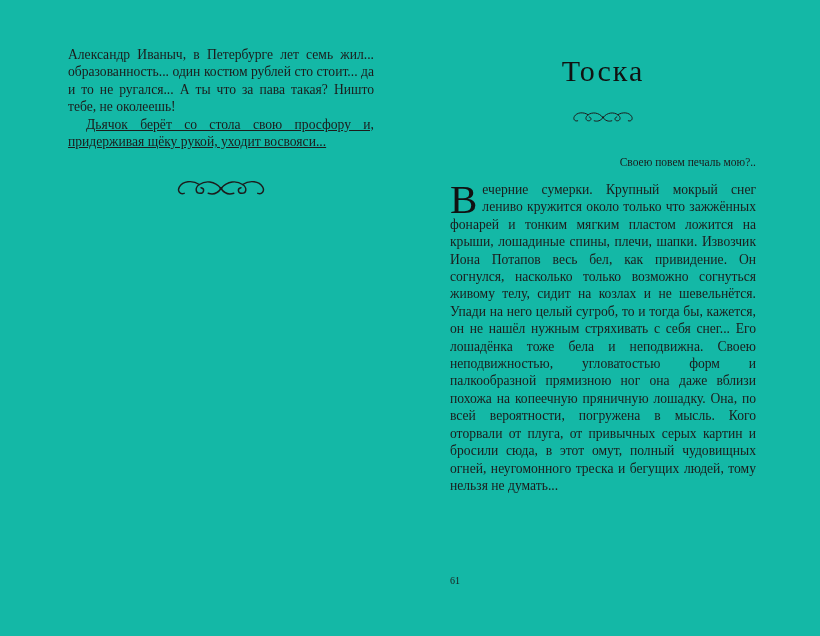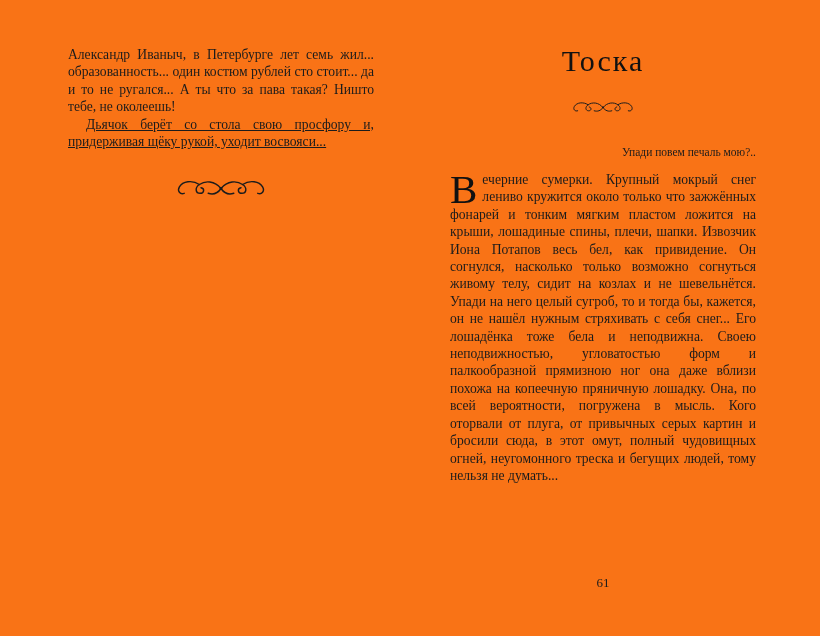--- a/index.html
+++ b/index.html
@@ -12,21 +12,21 @@
     height: 636px;
     overflow: hidden;
     position: relative;
     font-family: "Liberation Serif", "DejaVu Serif", serif;
     color: #1c1c1c;
   }
   .spread {
     position: relative;
     width: 820px;
     height: 636px;
-    background: #f97316;
+    background: #14b8a6;
   }
   .page {
     position: absolute;
   }
   .page-left {
     left: 68px;
     top: 46px;
     width: 306px;
   }
   .page-right {
@@ -45,21 +45,21 @@
   .body-text p.indent {
     text-indent: 18px;
     text-decoration: underline;
   }
   .flourish-large {
     display: block;
     margin: 28px auto 0 auto;
     color: #1c1c1c;
   }
   .story-title {
-    margin: 4px;
+    margin: 14px;
     text-align: center;
     font-size: 30px;
     font-weight: normal;
     letter-spacing: 2px;
     line-height: 38px;
     color: #111111;
   }
   .flourish-small {
     display: block;
     margin: 20px auto 0 auto;
@@ -81,22 +81,21 @@
     line-height: 32px;
     padding: 2px 5px 0 0;
     font-weight: normal;
     color: #111111;
   }
   .page-number {
     position: absolute;
     left: 450px;
     top: 575px;
     width: 306px;
-    text-align: center;
-    font-size: 13px;
+    font-size: 10px;
     color: #1c1c1c;
   }
 </style>
 </head>
 <body>
 
 <svg width="0" height="0" style="position:absolute" aria-hidden="true">
   <symbol id="flourish" viewBox="0 0 120 26">
     <g fill="none" stroke="currentColor" stroke-width="1.8" stroke-linecap="round">
       <path d="M60,13 C52,3 40,3 33,8 C27,12 28,19 34,19 C39,19 40,13 35,12"></path>
@@ -120,21 +119,21 @@
     <svg class="flourish-large" width="96" height="21">
       <use href="#flourish"></use>
     </svg>
   </div>
 
   <div class="page page-right">
     <h1 class="story-title">Тоска</h1>
     <svg class="flourish-small" width="66" height="15">
       <use href="#flourish"></use>
     </svg>
-    <div class="epigraph">Упади повем печаль мою?..</div>
+    <div class="epigraph">Своею повем печаль мою?..</div>
     <div class="body-text right-body">
       <p><span class="dropcap">В</span><span>ечерние сумерки. Крупный мокрый снег лениво кружится около только что зажжённых фонарей и тонким мягким пластом ложится на крыши, лошадиные спины, плечи, шапки. Извозчик Иона Потапов весь бел, как привидение. Он согнулся, насколько только возможно согнуться живому телу, сидит на козлах и не шевельнётся. Упади на него целый сугроб, то и тогда бы, кажется, он не нашёл нужным стряхивать с себя снег... Его лошадёнка тоже бела и неподвижна. Своею неподвижностью, угловатостью форм и палкообразной прямизною ног она даже вблизи похожа на копеечную пряничную лошадку. Она, по всей вероятности, погружена в мысль. Кого оторвали от плуга, от привычных серых картин и бросили сюда, в этот омут, полный чудовищных огней, неугомонного треска и бегущих людей, тому нельзя не думать...</span></p>
     </div>
   </div>
 
   <div class="page-number">61</div>
 
 </div>
 
 </body></html>

